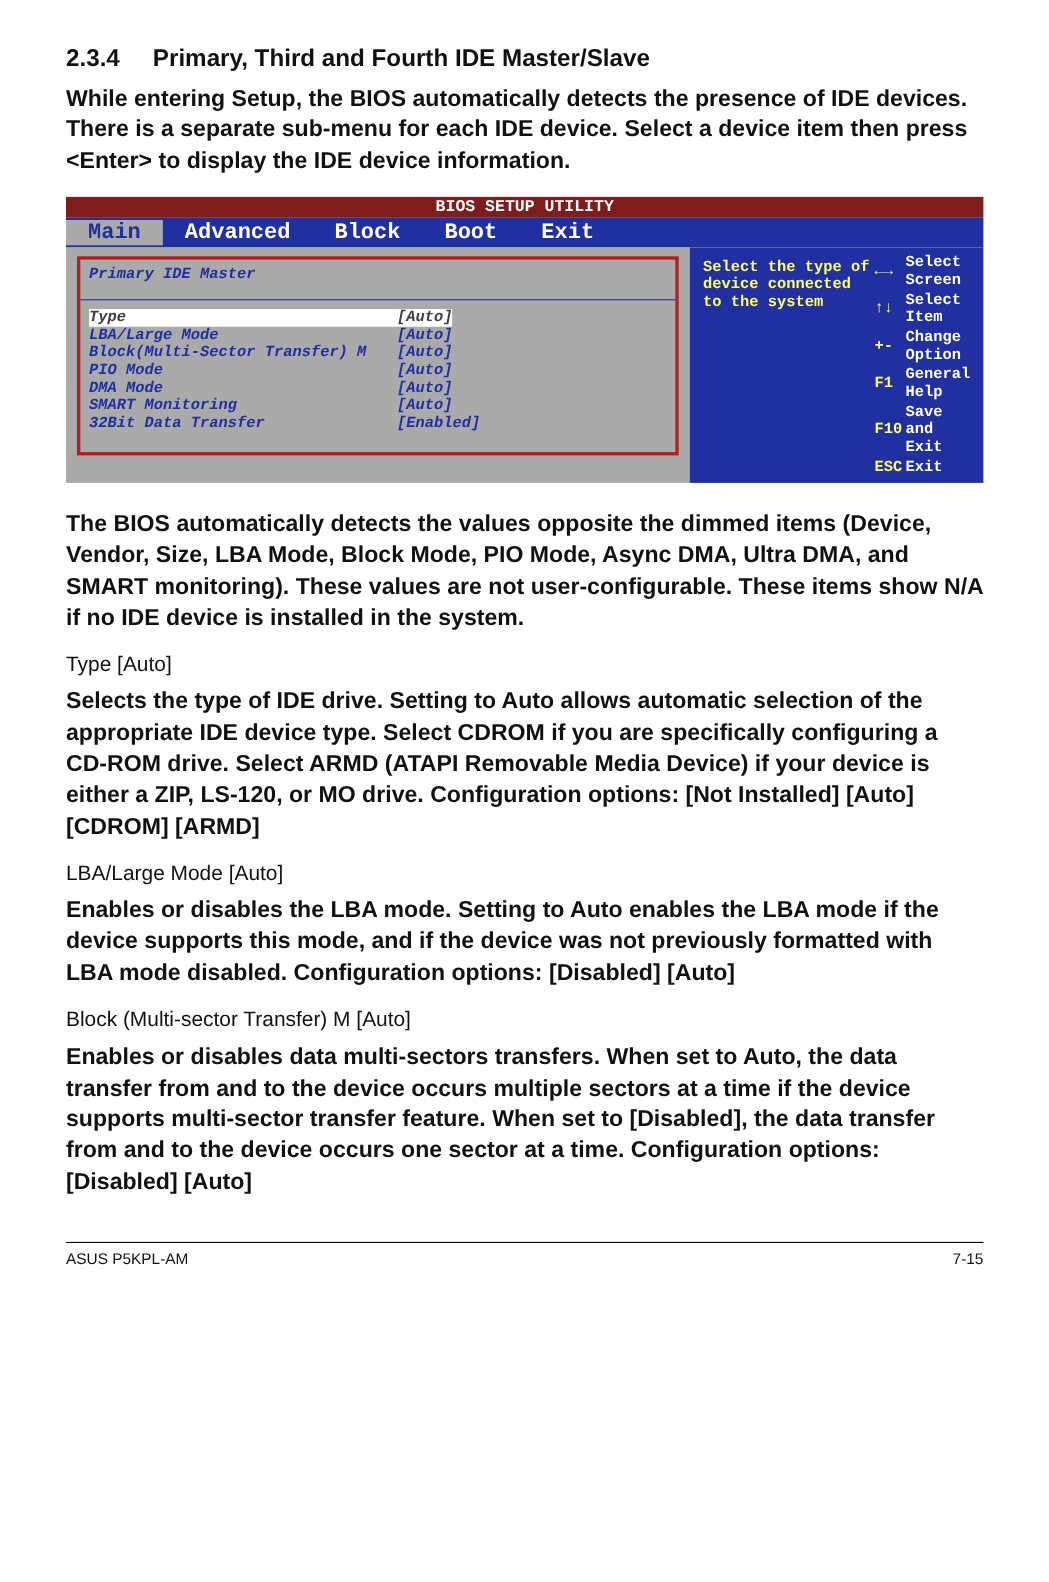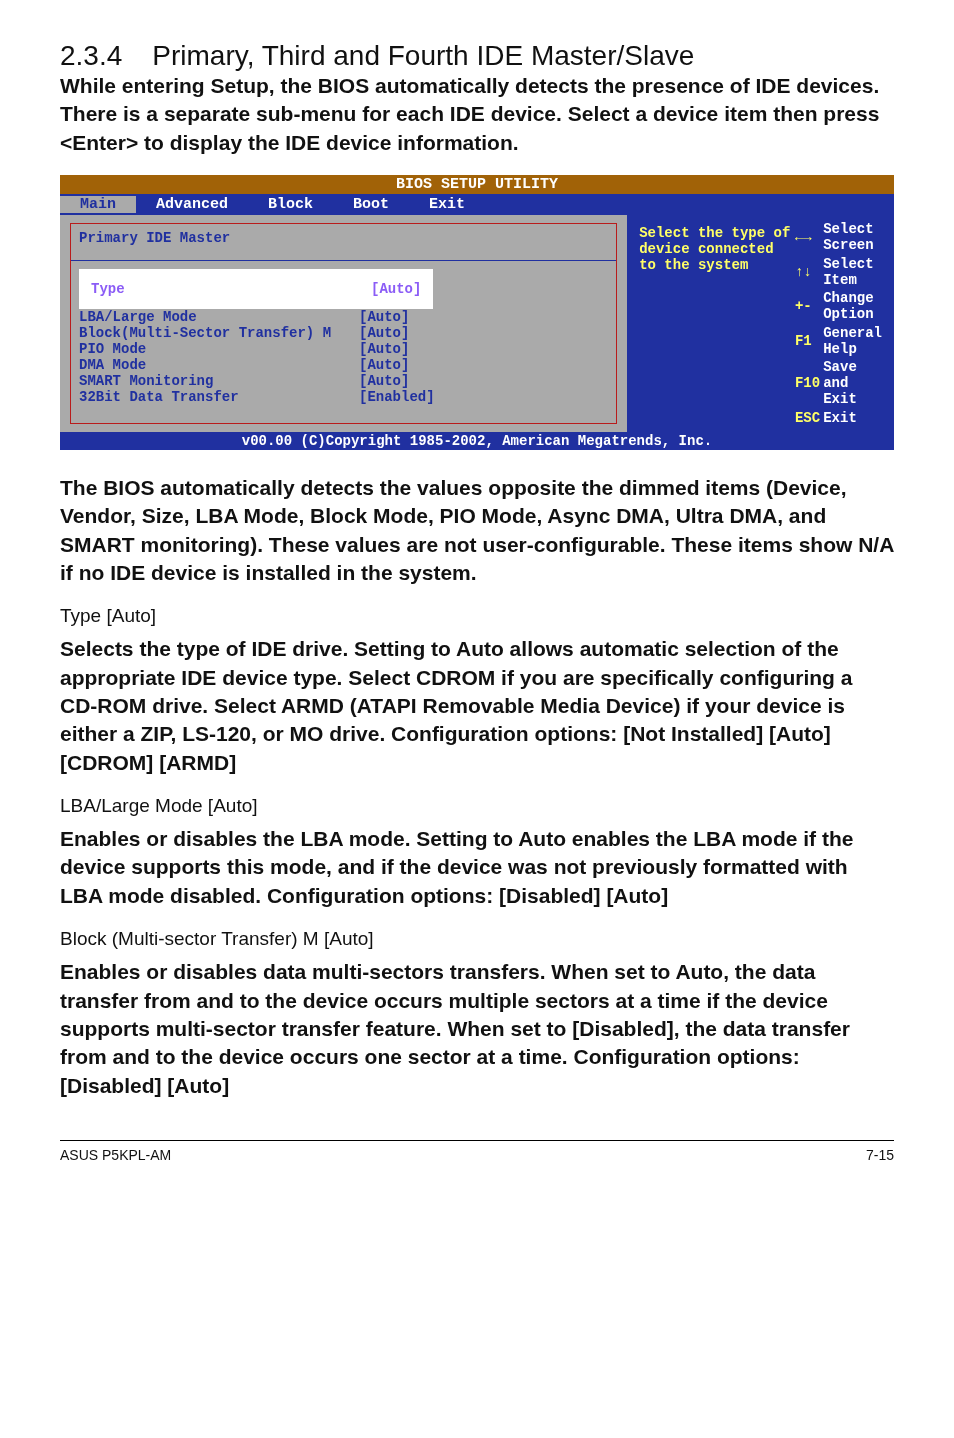--- a/index.html
+++ b/index.html
@@ -5,55 +5,56 @@
   * { box-sizing: border-box; margin: 0; padding: 0; }
   body {
     font-family: Arial, Helvetica, sans-serif;
     color: #111;
     background: #fff;
     width: 954px;
     margin: 0 auto;
     padding: 40px 60px 20px 60px;
   }
   h2.section-title {
-    font-size: 28px;
-    font-weight: normal;
+    font-size: 22px;
+    font-weight: bold;
+    margin-bottom: 10px;
   }
   .section-title .num { display:inline-block; margin-right:30px; }
   p.body-text {
     font-size: 21px;
     line-height: 1.35;
     margin-bottom: 14px;
     font-weight: bold;
   }
   h3.sub-title {
     font-size: 19px;
     font-weight: normal;
     margin-top: 18px;
     margin-bottom: 8px;
   }
   .bios-box {
     margin: 18px 0 24px 0;
     width: 100%;
   }
   .bios-title {
-    background:#a16207;
+    background:#7f1d1d;
     color:#fff;
     text-align:center;
     font-family: "Courier New", monospace;
     font-weight:bold;
     font-size:15px;
     padding:1px 0;
   }
   .bios-menu {
     background:#2030a0;
     color:#fff;
     font-family:"Courier New",monospace;
     font-weight:bold;
-    font-size:15px;
+    font-size:20px;
     padding:2px 0 2px 0;
     display:flex;
   }
   .bios-menu span {
     display:inline-block;
     padding:0 20px;
   }
   .bios-menu .sel { background:#aaaaaa; color:#2030a0; }
   .bios-body {
     display:flex;
@@ -73,27 +74,28 @@
     color:#fff;
     padding:4px 10px;
     display:flex;
     flex-direction:row;
     justify-content:space-between;
   }
   .bios-right .yellow {
     color:#ffff66;
   }
   .inner-box {
-    border:1px solid #b91c1c;
+    border:3px solid #b91c1c;
     margin:4px;
     padding:6px 8px 18px 8px;
     color:#000;
+    font-style:italic;
   }
   .inner-box .blue { color:#2030a0; }
-  .inner-box .hl { background:#ffffff; color:#8b5cf6; padding:12px; }
+  .inner-box .hl { background:#ffffff; color:#404040; padding:0; }
   .opt-row { display:flex; }
   .opt-row .label { width:280px; }
   .opt-row .val {}
   .underline-row { text-decoration: underline; text-decoration-color:#2030a0; }
   .inner-box hr { border:0; border-top:1px solid #2030a0; margin:4px -8px 8px -8px; }
   .help-table { width:100%; }
   .help-table td.k { width:40px; text-align:left; }
   .help-table td.v { color:#fff; }
   .bios-footer {
     background:#2030a0;
@@ -196,21 +198,20 @@
               <td class="v">Save and Exit</td>
             </tr>
         <tr>
               <td class="k yellow">ESC</td>
               <td class="v">Exit</td>
             </tr>
       </tbody>
         </table>
     </div>
   </div>
-  <div class="bios-footer">v00.00 (C)Copyright 1985-2002, American Megatrends, Inc.</div>
 </div>
 
 <p class="body-text">The BIOS automatically detects the values opposite the dimmed items (Device, Vendor, Size, LBA Mode, Block Mode, PIO Mode, Async DMA, Ultra DMA, and SMART monitoring). These values are not user-configurable. These items show N/A if no IDE device is installed in the system.</p>
 
 <h3 class="sub-title">Type [Auto]</h3>
 <p class="body-text">Selects the type of IDE drive. Setting to Auto allows automatic selection of the appropriate IDE device type. Select CDROM if you are specifically configuring a CD-ROM drive. Select ARMD (ATAPI Removable Media Device) if your device is either a ZIP, LS-120, or MO drive. Configuration options: [Not Installed] [Auto] [CDROM] [ARMD]</p>
 
 <h3 class="sub-title">LBA/Large Mode [Auto]</h3>
 <p class="body-text">Enables or disables the LBA mode. Setting to Auto enables the LBA mode if the device supports this mode, and if the device was not previously formatted with LBA mode disabled. Configuration options: [Disabled] [Auto]</p>
 

